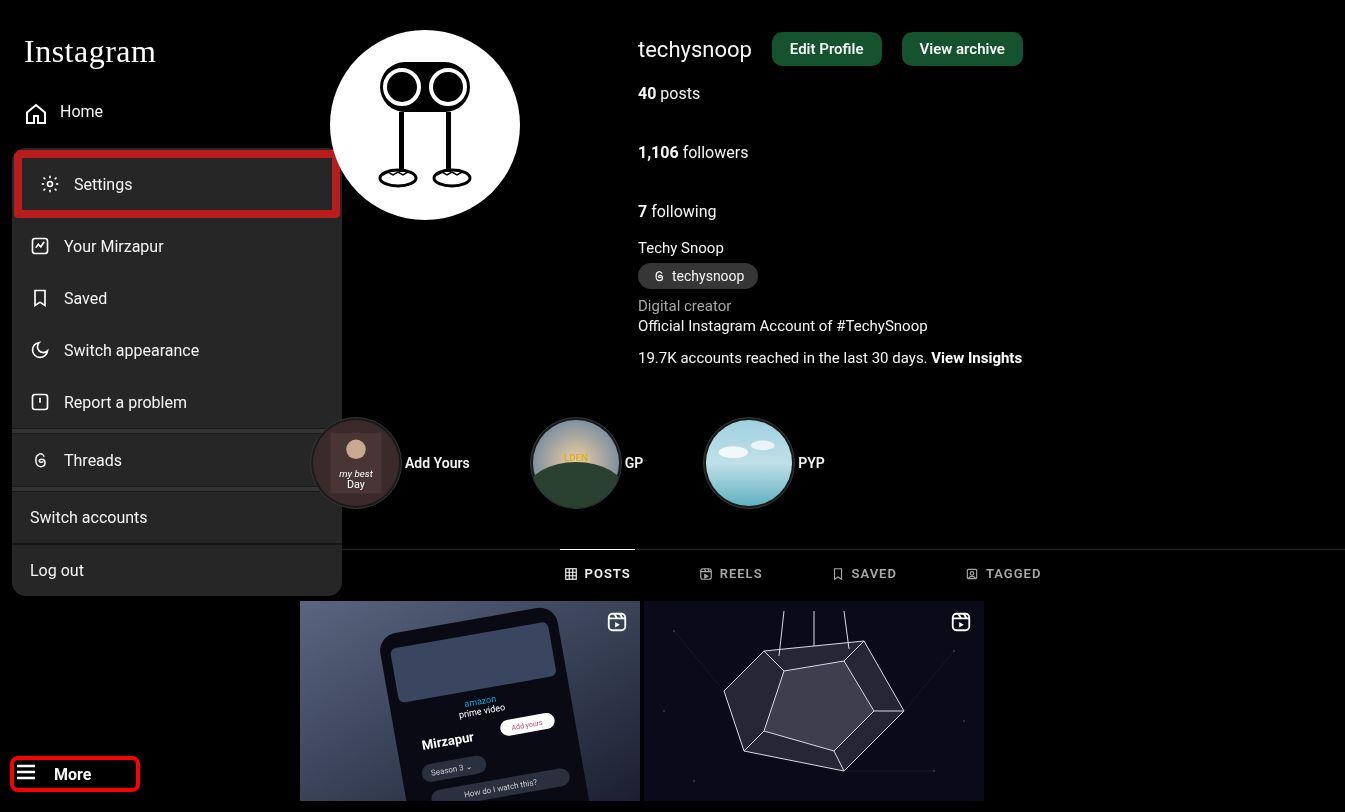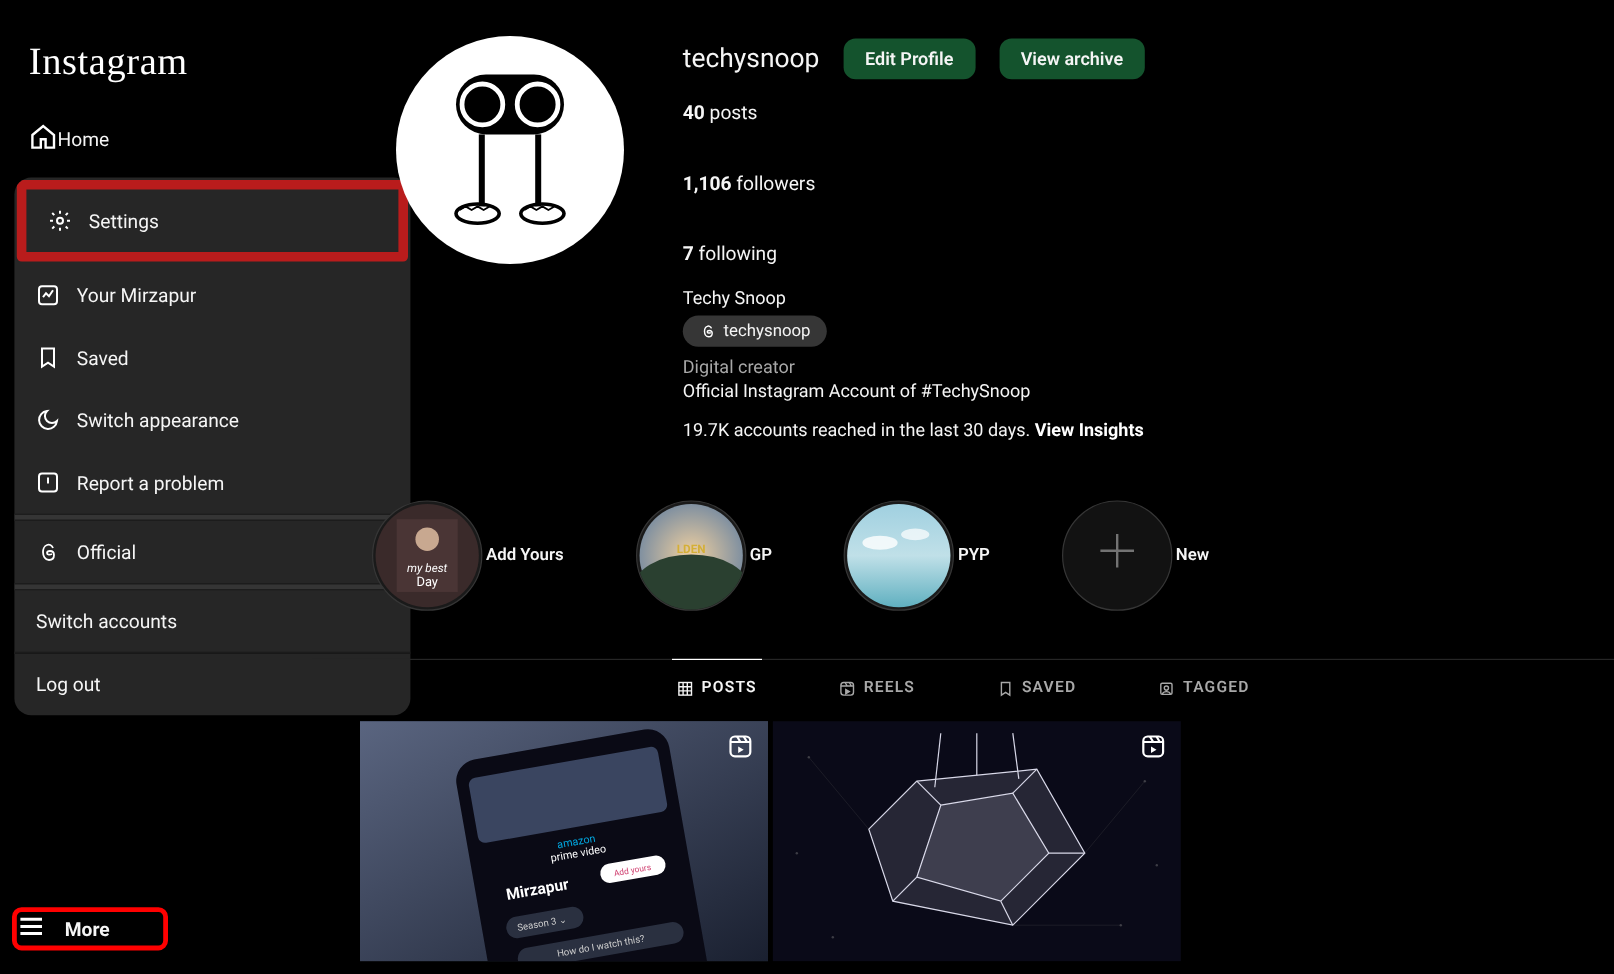--- a/index.html
+++ b/index.html
@@ -1,36 +1,36 @@
 <!DOCTYPE html>
 <html><head>
 <meta charset="utf-8">
 <style>
   *{box-sizing:border-box;margin:0;padding:0;font-family:-apple-system,BlinkMacSystemFont,"Segoe UI",Roboto,Helvetica,Arial,sans-serif;}
   body{background:#000;color:#f5f5f5;width:1345px;height:812px;overflow:hidden;position:relative;}
   
   
   .sidebar{position:absolute;left:0;top:0;width:245px;height:100%;padding:8px 12px 20px 12px;}
   .logo{font-family:'Brush Script MT',cursive;font-size:32px;font-weight:500;padding:25px 12px 16px 12px;color:#fff;letter-spacing:0.5px;}
-  .nav-item{display:flex;align-items:flex-end;gap:0;padding:12px;border-radius:8px;cursor:pointer;margin:4px 0;}
+  .nav-item{display:flex;align-items:flex-start;gap:12px;padding:12px;border-radius:8px;cursor:pointer;margin:4px 0;}
   .nav-item .icon{width:24px;height:24px;display:flex;align-items:center;justify-content:center;}
   .nav-item .label{font-size:16px;color:#f5f5f5;}
   .more-btn{position:absolute;bottom:20px;left:10px;display:flex;align-items:center;gap:16px;border-radius:8px;cursor:pointer;border:4px solid #ff0000;width:130px;}
   .more-btn .label{font-size:16px;font-weight:700;}
   
   
   .more-menu{position:absolute;left:12px;top:148px;width:330px;background:#262626;border-radius:14px;overflow:hidden;box-shadow:0 4px 20px rgba(0,0,0,0.5);}
   .menu-item{display:flex;align-items:center;gap:14px;padding:16px 18px;cursor:pointer;font-size:16px;}
   .menu-item .icon{width:20px;height:20px;display:flex;align-items:center;justify-content:center;}
   .menu-sep{height:6px;background:#353535;border-top:1px solid #181818;border-bottom:1px solid #181818;}
   .highlighted{border:8px solid #b91c1c;border-radius:4px;margin:2px;}
   
   
   .main{position:absolute;left:260px;top:0;right:0;height:100%;padding:30px 0 0 0;}
-  .profile-header{display:flex;gap:49px;padding-left:70px;}
+  .profile-header{display:flex;gap:118px;padding-left:70px;}
   .avatar-wrap{width:190px;height:190px;border-radius:50%;background:#fff;display:flex;align-items:center;justify-content:center;overflow:hidden;flex-shrink:0;}
   .profile-info{flex:1;display:flex;flex-direction:column;gap:18px;padding-top:2px;}
   .pi-row1{display:flex;align-items:center;gap:20px;}
   .username{font-size:22px;font-weight:400;}
   .btn{background:#14532d;border:none;color:#f5f5f5;font-size:15px;font-weight:600;padding:8px 18px;border-radius:10px;cursor:pointer;}
   .pi-row2{display:flex;gap:40px;font-size:16px;flex-direction:column;}
   .pi-row2 b{font-weight:700;}
   .pi-row3 .display-name{font-weight:400;font-size:15px;margin-bottom:6px;}
   .threads-badge{display:inline-flex;align-items:center;gap:6px;background:#363636;border-radius:16px;padding:5px 14px;font-size:14px;margin-bottom:8px;}
   .category{color:#a8a8a8;font-size:15px;margin-bottom:2px;}
@@ -119,21 +119,21 @@
     </span>
     <span>Report a problem</span>
   </div>
   <div class="menu-sep"></div>
   <div class="menu-item">
     <span class="icon">
       <svg viewBox="0 0 24 24" width="20" height="20" fill="none" stroke="#fff" stroke-width="1.8">
           <path d="M17 8c-1-3-4-4-6-3-3 1-4 5-4 7 0 4 2 8 6 8 3 0 5-2 5-5 0-2-1-4-4-4-2 0-3 1-3 2 0 2 3 2 5 1"></path>
         </svg>
     </span>
-    <span>Official</span>
+    <span>Threads</span>
   </div>
   <div class="menu-sep"></div>
   <div class="menu-item">
     <span>Switch accounts</span>
   </div>
   <div class="menu-sep" style="height:1px;background:#353535;"></div>
   <div class="menu-item">
     <span>Log out</span>
   </div>
 </div>
@@ -228,30 +228,20 @@
                 <stop offset="50%" stop-color="#c0e0e8"></stop>
                 <stop offset="100%" stop-color="#60b0c0"></stop>
               </linearGradient>
             </defs>
             <circle cx="46" cy="46" r="44" fill="url(#sky2)"></circle>
             <ellipse cx="30" cy="35" rx="15" ry="6" fill="#fff" opacity="0.8"></ellipse>
             <ellipse cx="60" cy="28" rx="12" ry="5" fill="#fff" opacity="0.7"></ellipse>
           </svg>
       </div>
       <span class="hl-label">PYP</span>
-    </div>
-    <div class="hl hl-new">
-      <div class="hl-circle">
-        <span class="plus">
-          <svg width="44" height="44" viewBox="0 0 44 44" stroke="#737373" stroke-width="2">
-              <path d="M22 8v28M8 22h28"></path>
-            </svg>
-        </span>
-      </div>
-      <span class="hl-label">New</span>
     </div>
   </div>
 
   <div class="tabs">
     <div class="tab active">
       <svg class="ticon" viewBox="0 0 24 24" fill="none" stroke="currentColor" stroke-width="2">
           <rect x="3" y="3" width="18" height="18"></rect>
           <path d="M9 3v18M15 3v18M3 9h18M3 15h18"></path>
         </svg>
       <span>POSTS</span>

